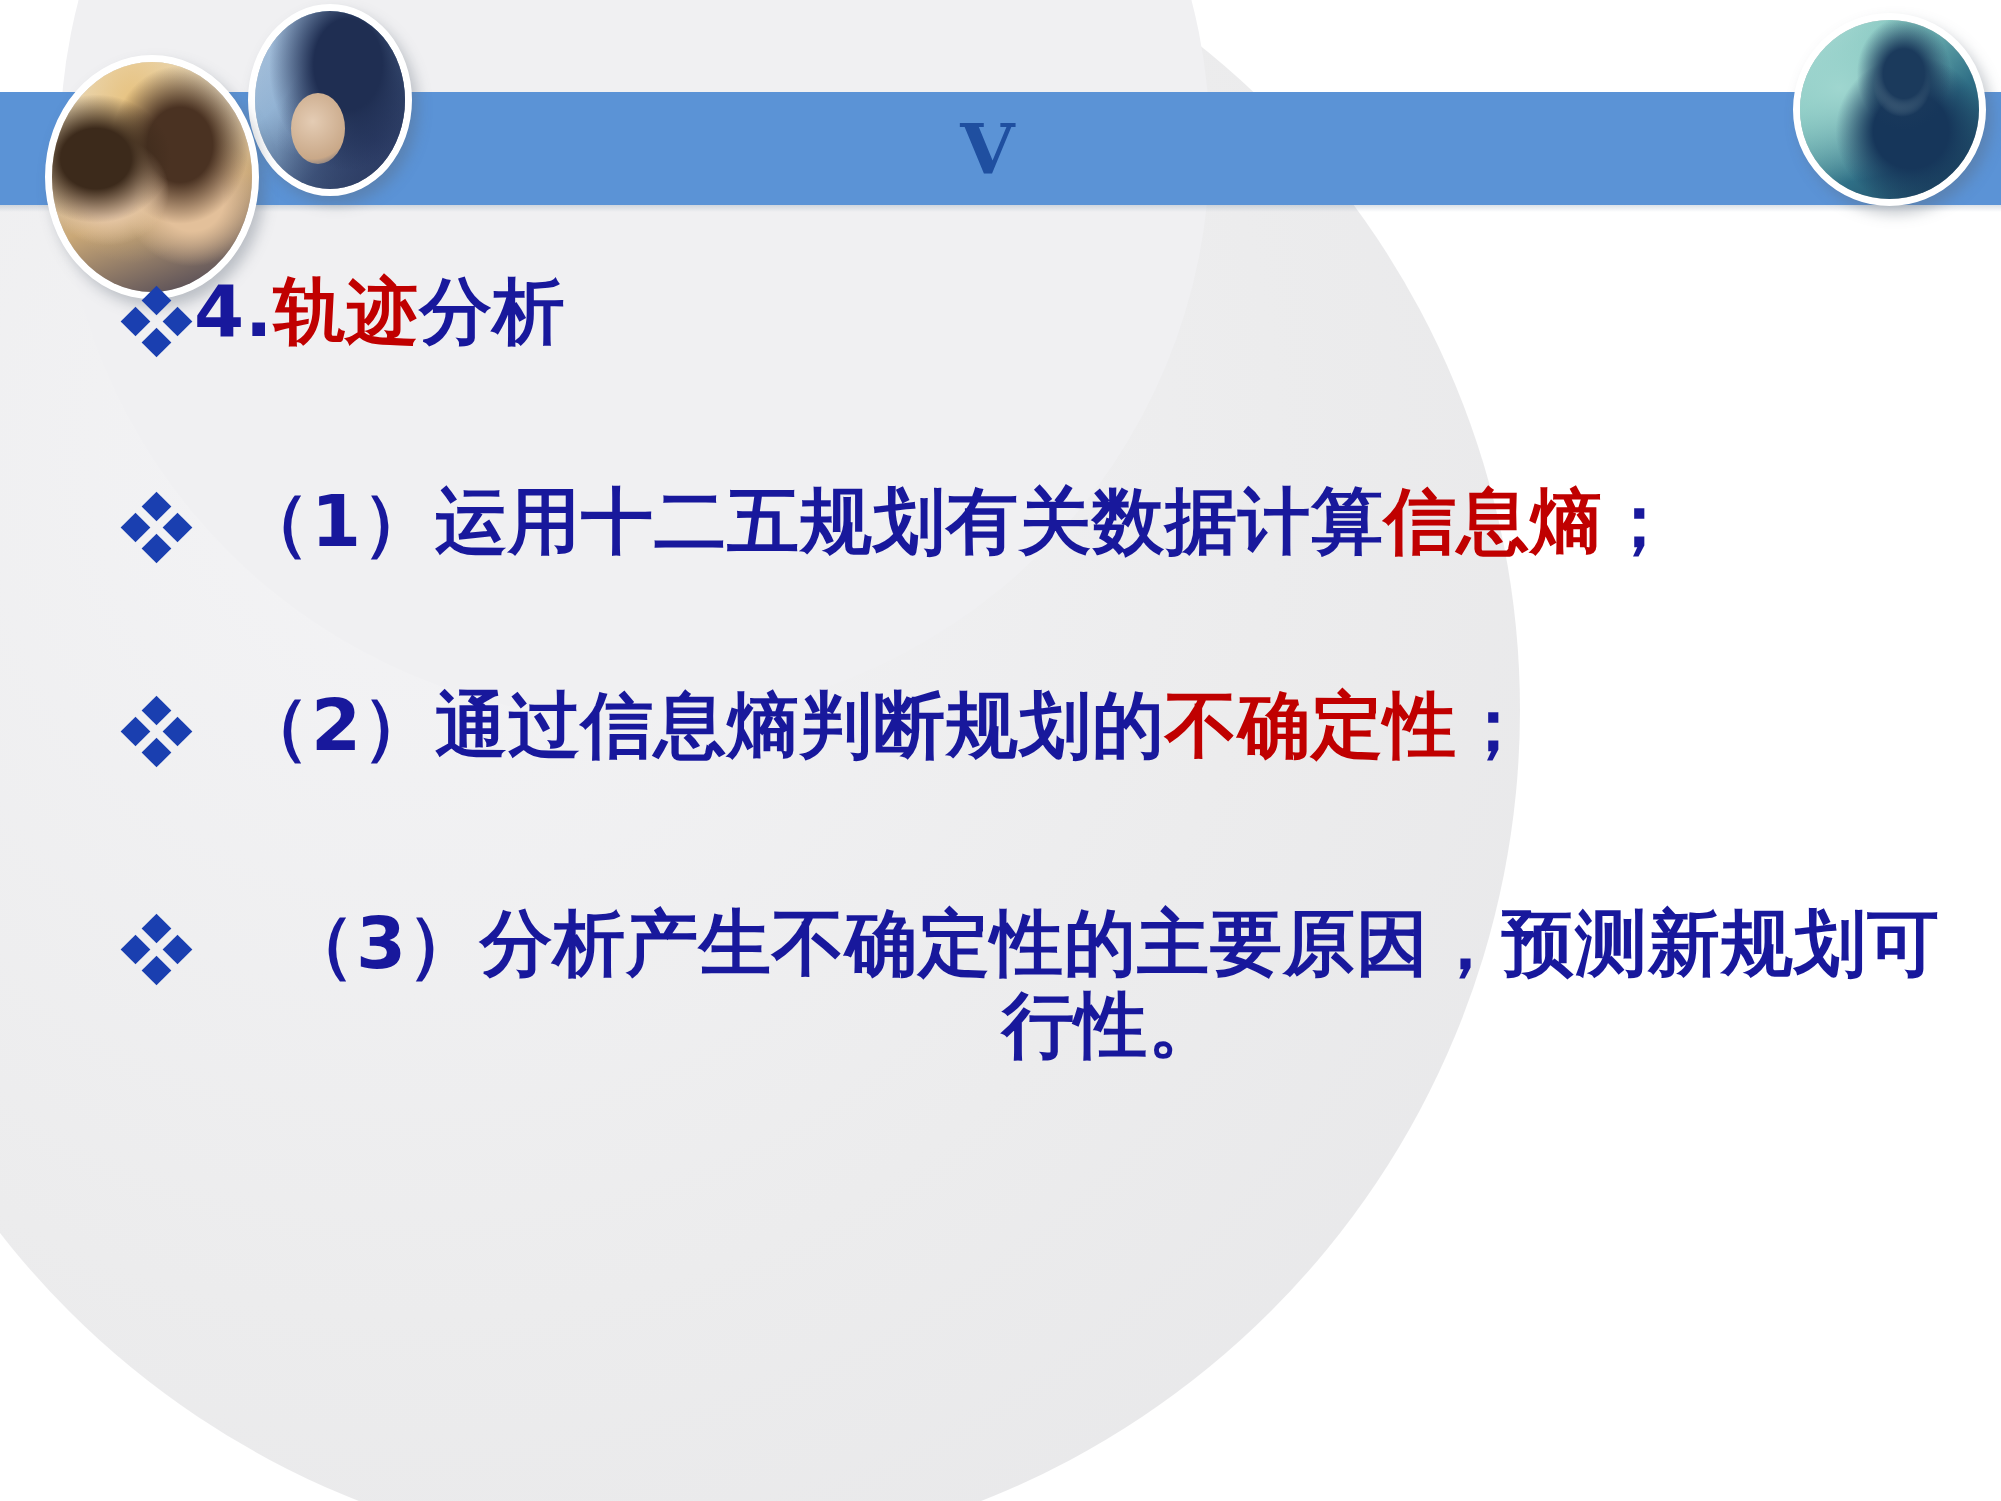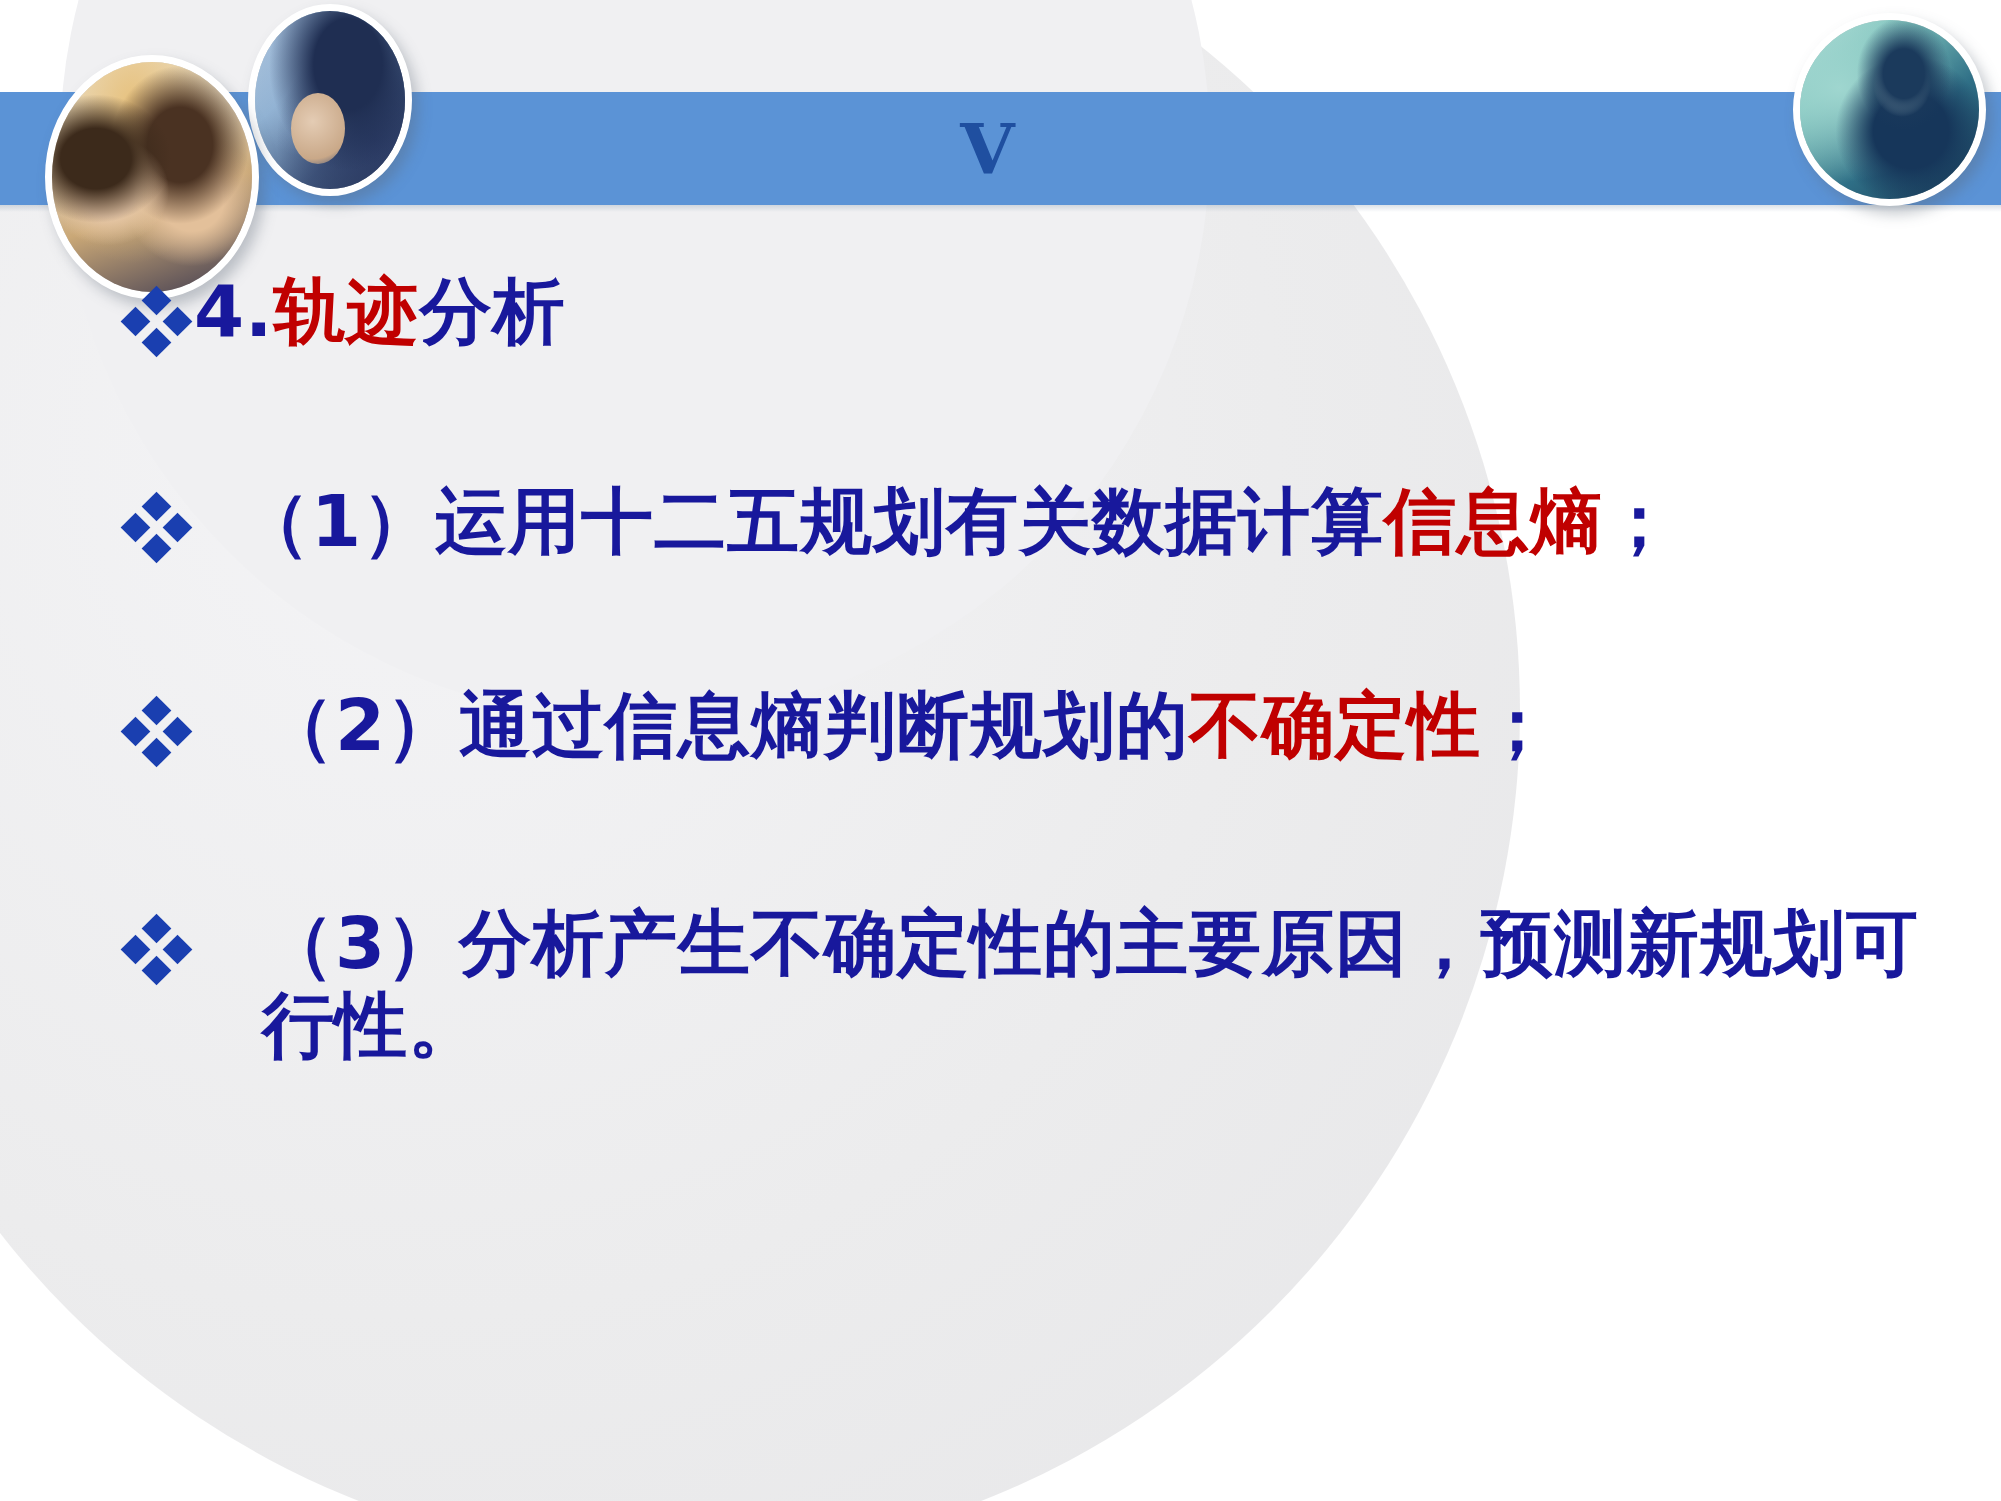--- a/index.html
+++ b/index.html
@@ -139,20 +139,21 @@
       radial-gradient(ellipse at 22% 38%, #9fd6cf 0%, rgba(159,214,207,0) 60%),
       linear-gradient(140deg, #b7e0da 0%, #7fc3bd 28%, #2f6f86 62%, #14304f 100%);
   }
 
   
   .body {
     position: absolute;
     left: 0;
     top: 270px;
     width: 2001px;
+    text-align: center;
   }
   .bullet-row {
     display: flex;
     align-items: flex-start;
     padding-left: 120px;
     padding-right: 40px;
   }
   .bullet-marker {
     flex: 0 0 auto;
     width: 74px;
@@ -183,21 +184,21 @@
   .blue { color: #18189c; }
   .red  { color: #c00000; }
 
   .row-1 { margin-top: 0px; }
   .row-1 .bullet-marker { margin-top: 16px; }
   .row-1 .bullet-text { margin-left: 0px; }
 
   .row-2 { margin-top: 120px; }
   .row-2 .bullet-text { margin-left: 44px; }
 
-  .row-3 { margin-top: 118px; gap: 24px; }
+  .row-3 { margin-top: 118px; }
   .row-3 .bullet-text { margin-left: 44px; }
 
   .row-4 { margin-top: 132px; }
   .row-4 .bullet-text { margin-left: 68px; max-width: 1790px; }
 </style>
 </head>
 <body>
 
 <div class="slide">
 

